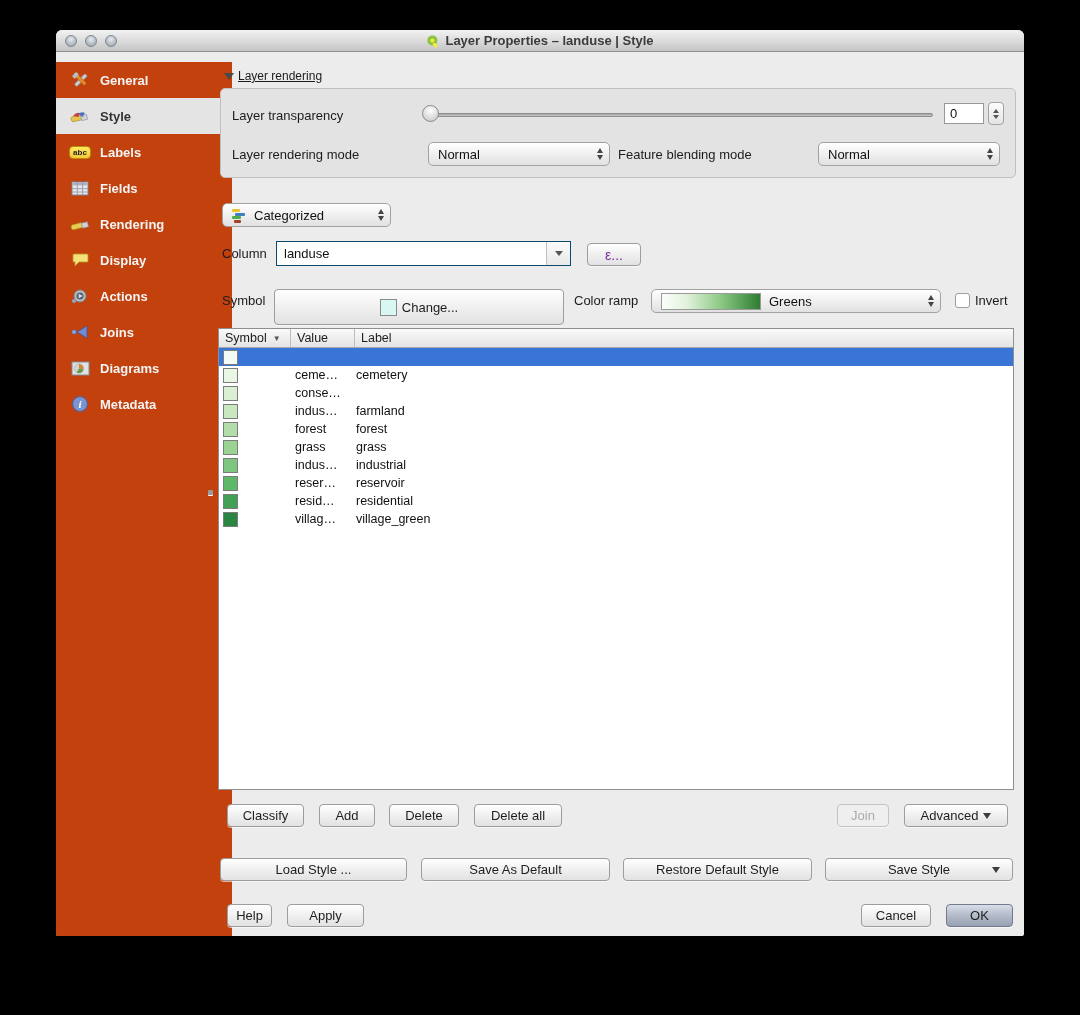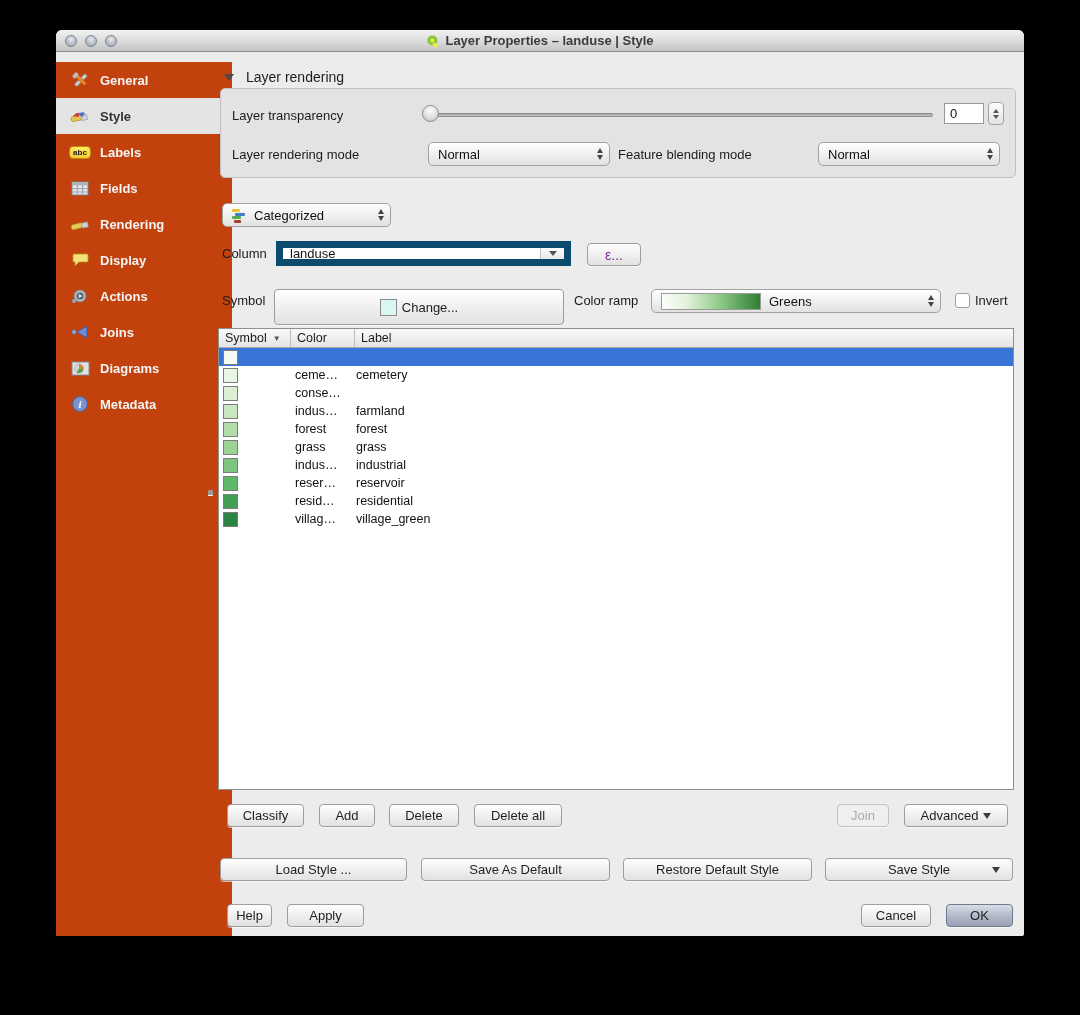--- a/index.html
+++ b/index.html
@@ -49,22 +49,22 @@
   .stepper { display:flex; flex-direction:column; align-items:center; margin-left:4px; }
   .stepper .up { width:0; height:0; border-left:3.5px solid transparent; border-right:3.5px solid transparent;
                  border-bottom:5px solid #444; margin-bottom:2px; }
   .stepper .down { width:0; height:0; border-left:3.5px solid transparent; border-right:3.5px solid transparent;
                    border-top:5px solid #444; }
   .droparrow { width:0; height:0; border-left:4.5px solid transparent; border-right:4.5px solid transparent;
                border-top:6px solid #3c3c3c; }
   label.lbl { position:absolute; font-size:13px; color:#1c1c1c; white-space:nowrap; }
 
   
-  .section-label { position:absolute; left:168px; top:39px; display:flex; align-items:center; gap:12px;
-                   font-size:14px; color:#1c1c1c; }
+  .section-label { position:absolute; left:168px; top:39px; display:flex; align-items:center; gap:4px;
+                   font-size:12px; color:#1c1c1c;text-decoration:underline; }
   .tri-down { width:0; height:0; border-left:5px solid transparent; border-right:5px solid transparent;
               border-top:7px solid #4a4a4a; }
   .groupbox { position:absolute; left:164px; top:58px; width:796px; height:90px;
               background:#e3e3e3; border:1px solid #c0c0c0; border-radius:5px; }
   .slider-track { position:absolute; left:372px; top:83px; width:505px; height:4px;
                   background:linear-gradient(#9e9e9e,#cdcdcd); border-radius:2px;
                   border:1px solid #8f8f8f; }
   .slider-handle { position:absolute; left:366px; top:75px; width:17px; height:17px; border-radius:50%;
                    background:radial-gradient(circle at 50% 30%, #ffffff, #d2d2d2 75%, #bcbcbc);
                    border:1px solid #8a8a8a; }
@@ -76,21 +76,21 @@
                border-radius:4px; display:flex; flex-direction:column; align-items:center;
                justify-content:center; gap:2px; }
   .spin-btns .up { width:0;height:0;border-left:3px solid transparent;border-right:3px solid transparent;
                    border-bottom:4px solid #555; }
   .spin-btns .down { width:0;height:0;border-left:3px solid transparent;border-right:3px solid transparent;
                      border-top:4px solid #555; }
 
   
   .cat-icon { width:16px; height:14px; position:relative; margin-right:6px; }
   .cat-icon i { position:absolute; height:3px; border-radius:1px; }
-  .combo { position:absolute; background:#fff; border:7px solid #0c4a6e; display:flex;
+  .combo { position:absolute; background:#fff; border:1px solid #0c4a6e; display:flex;
            align-items:center; font-size:13px; color:#111; }
   .combo .ctext { flex:1; padding-left:7px; }
   .combo .cbtn { width:24px; align-self:stretch; border-left:1px solid #c0c0c0;
                  background:linear-gradient(#fcfcfc,#e8e8e8); display:flex;
                  align-items:center; justify-content:center; }
   .combo .cbtn b { width:0;height:0;border-left:4px solid transparent;border-right:4px solid transparent;
                    border-top:5px solid #555; }
   .swatch-mini { width:17px; height:17px; border:1px solid #8a8a8a; display:inline-block; }
   .ramp-preview { width:100px; height:17px; border:1px solid #9a9a9a; margin-right:8px; flex:none; }
   .checkbox { position:absolute; width:15px; height:15px; background:#fff; border:1px solid #9e9e9e;
@@ -307,21 +307,21 @@
   </div>
   <span class="checkbox" style="left:899px; top:263px;"></span>
   <label class="lbl" style="left:919px; top:263px;">Invert</label>
 
   <div class="cat-table">
     <div class="thead">
       <span class="th th-symbol">
         <span>Symbol</span>
         <span class="sort">▼</span>
       </span>
-      <span class="th th-value">Color</span>
+      <span class="th th-value">Value</span>
       <span class="th th-label">Label</span>
     </div>
     <div class="trow selected">
       <span class="swatch" style="background: rgb(244, 250, 244);"></span>
       <span class="tval"></span>
       <span class="tlab"></span>
     </div>
     <div class="trow">
       <span class="swatch" style="background: rgb(232, 246, 227);"></span>
       <span class="tval">ceme…</span>

